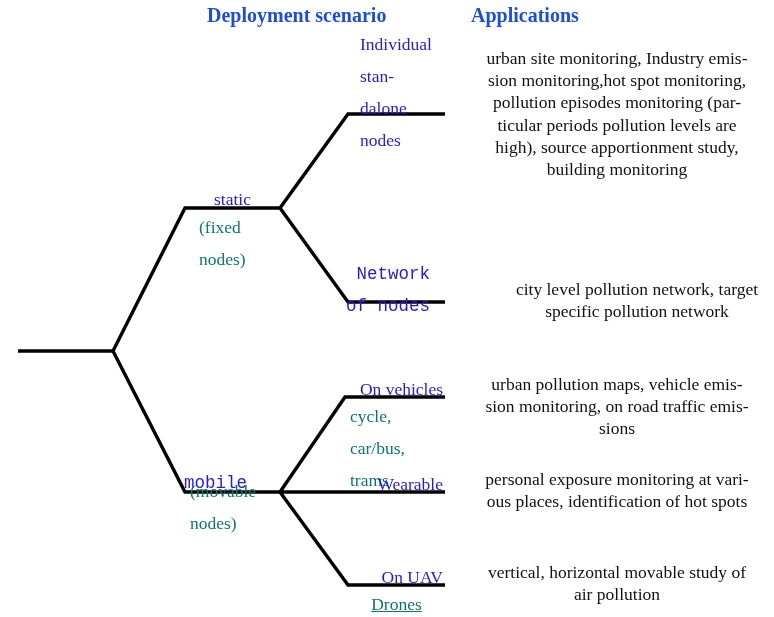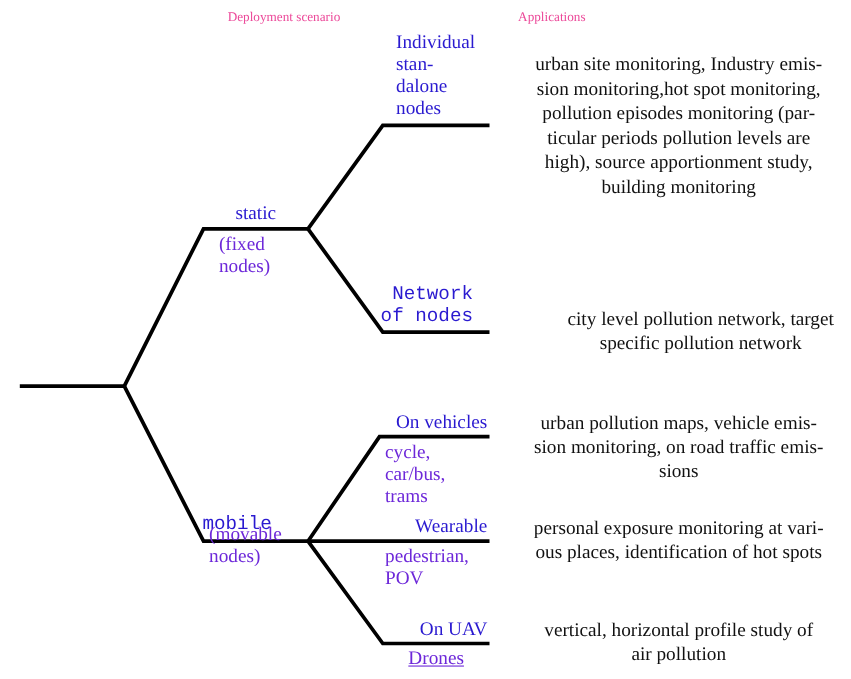--- a/index.html
+++ b/index.html
@@ -21,31 +21,32 @@
   svg.tree-lines {
     position: absolute;
     left: 0;
     top: 0;
     width: 774px;
     height: 617px;
     pointer-events: none;
   }
   .lbl {
     position: absolute;
-    line-height: 20px;
+    line-height: 32px;
     font-size: 17.5px;
     white-space: pre-line;
   }
   .blue { color: #2a1ad0; }
-  .black { color: #6d28d9; }
+  .black { color: #0f766e; }
   .hdr {
     position: absolute;
-    font-size: 12px;
+    font-size: 20px;
     line-height: 22px;
-    color: #ec4899;
+    color: #1d4ed8;
+    font-weight: bold;
   }
   .apps {
     position: absolute;
     font-size: 17.5px;
     line-height: 22.2px;
     color: #111111;
     width: 292px;
     text-align: center;
     white-space: pre-line;
   }
@@ -109,23 +110,21 @@
 
   <div class="lbl black ta-left" style="left:350px; top:400px; width:115px;">cycle,
 car/bus,
 trams</div>
   <div class="lbl blue ta-right" style="left:330px; top:373px; width:113px;">On vehicles</div>
   <div class="apps" style="left:471px; top:373px;">urban pollution maps, vehicle emis-
 sion monitoring, on road traffic emis-
 sions</div>
 
   <div class="lbl blue ta-right" style="left:330px; top:468px; width:113px;">Wearable</div>
-  <div class="lbl black ta-left" style="left:350px; top:495px; width:120px;">pedestrian,
-POV</div>
   <div class="apps" style="left:471px; top:468px;">personal exposure monitoring at vari-
 ous places, identification of hot spots</div>
 
   <div class="lbl blue ta-right" style="left:330px; top:561px; width:113px;">On UAV</div>
   <div class="lbl black ta-center" style="left:350px; top:588px; width:93px;text-decoration:underline;">Drones</div>
-  <div class="apps" style="left:471px; top:561px;">vertical, horizontal profile study of
+  <div class="apps" style="left:471px; top:561px;">vertical, horizontal movable study of
 air pollution</div>
 
 </div>
 
 </body></html>

